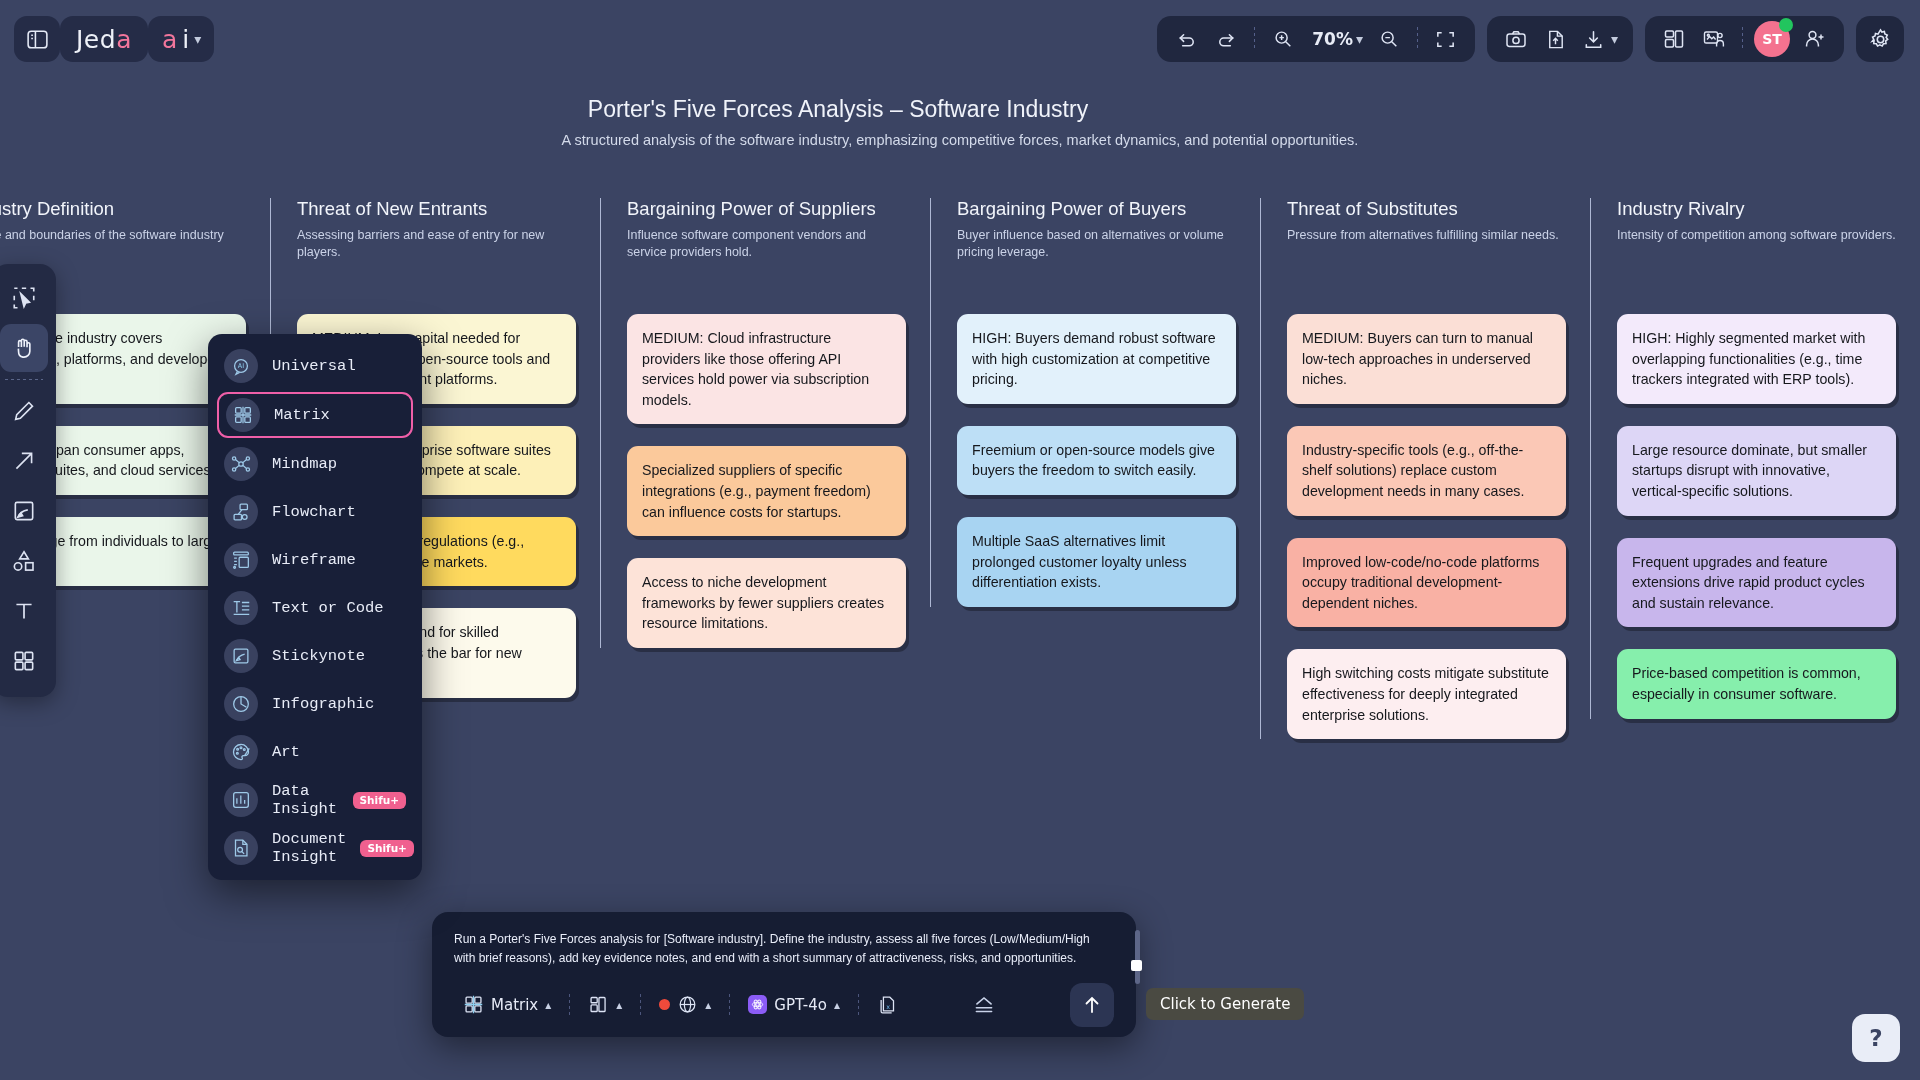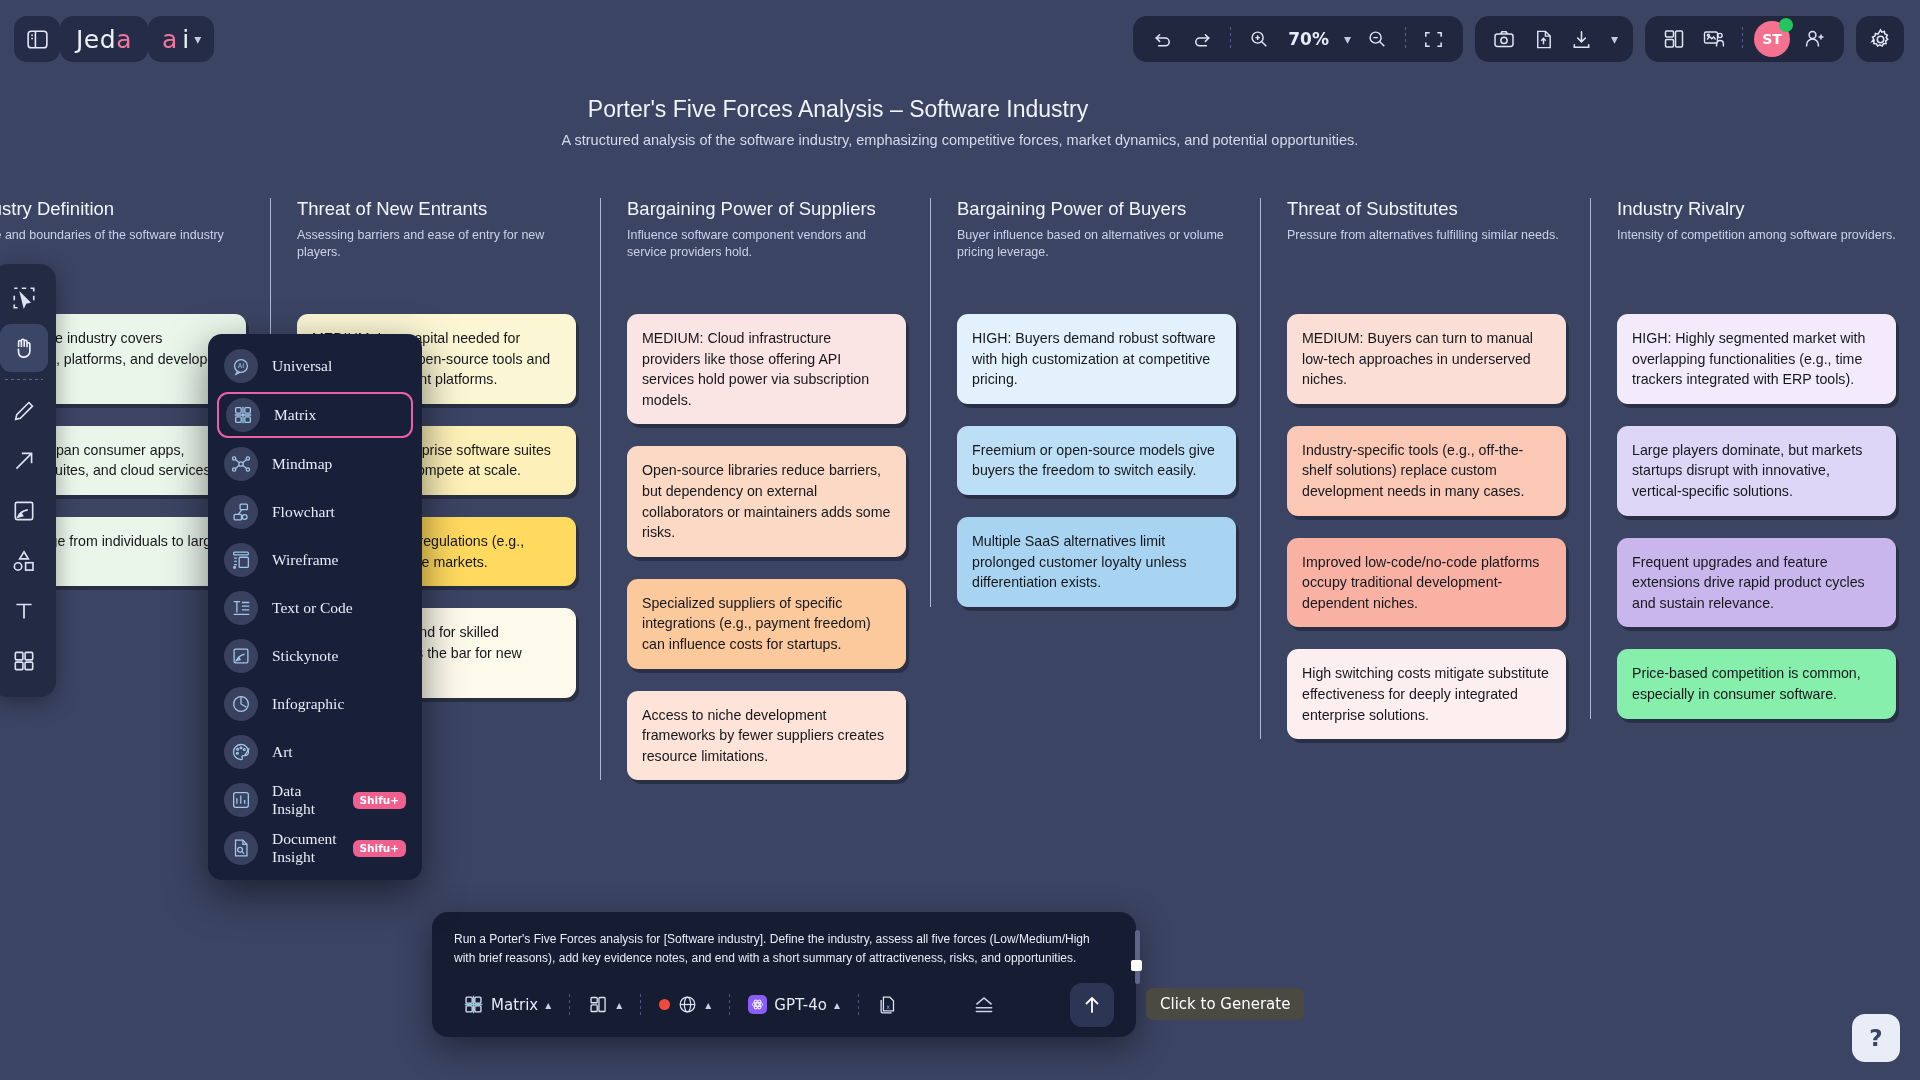--- a/index.html
+++ b/index.html
@@ -39,21 +39,21 @@
   .chev { font-size: 14px; color: #c3cbdd; }
 
   .tb-right { position: absolute; right: 16px; top: 16px; display: flex; align-items: center; gap: 12px; }
   .group {
     height: 46px; border-radius: 14px; background: #20273f;
     display: flex; align-items: center; padding: 0 10px; gap: 2px;
   }
   .gbtn {
     min-width: 38px; height: 38px; border-radius: 9px;
     display: flex; align-items: center; justify-content: center;
-    cursor: pointer; padding: 0 5px; gap: 12px;
+    cursor: pointer; padding: 0 5px;
   }
   .vsep { width: 1px; height: 24px; margin: 0 7px;
     background: repeating-linear-gradient(to bottom, #55608a 0 3px, transparent 3px 6px); }
   .zoomlbl { font-size: 17px; font-weight: bold; color: #e7ebf5; padding: 0 3px; font-family: "DejaVu Sans", sans-serif;}
   .avatar-wrap { position: relative; width: 36px; height: 36px; margin: 0 4px 0 2px; cursor: pointer; }
   .avatar {
     width: 36px; height: 36px; border-radius: 50%; background: #f4728f;
     display: flex; align-items: center; justify-content: center;
     color: #fff; font-size: 14px; font-weight: bold; font-family:"DejaVu Sans", sans-serif;
   }
@@ -117,21 +117,21 @@
   .mitem {
     display: flex; align-items: center; gap: 14px;
     height: 44px; padding: 0 7px; border-radius: 11px; cursor: pointer;
     margin-bottom: 4px; position: relative;
   }
   .mitem.sel { border: 2.2px solid #ef5fa8; height: 46px; }
   .mico {
     width: 34px; height: 34px; border-radius: 17px; background: #39415f;
     display: flex; align-items: center; justify-content: center; flex: 0 0 34px;
   }
-  .mlabel { font-size: 15.5px; color: #e8ecf7; font-family: Liberation Serif, serif; }
+  .mlabel { font-size: 15.5px; color: #e8ecf7; font-family: Liberation Mono, monospace; }
   .badge {
     margin-left: auto; background: #f0608f; color: #fff; font-size: 10.5px;
     font-weight: bold; padding: 2.5px 7px; border-radius: 6px;
     font-family: "DejaVu Sans", sans-serif;
   }
 
   
   .prompt {
     position: absolute; left: 432px; top: 912px; width: 704px;
     background: #161d33; border-radius: 16px; padding: 18px 22px 12px;
@@ -209,21 +209,20 @@
           <div class="card" style="background: rgb(253, 250, 236);">High talent demand for skilled developers raises the bar for new entrants.</div>
         </div>
       </div>
       <div class="col">
         <div class="col-head">
           <div class="col-title">Bargaining Power of Suppliers</div>
           <div class="col-desc">Influence software component vendors and service providers hold.</div>
         </div>
         <div class="cards">
           <div class="card" style="background: rgb(251, 228, 228);">MEDIUM: Cloud infrastructure providers like those offering API services hold power via subscription models.</div>
-          <div class="card" style="background: rgb(251, 217, 196);">Open-source libraries reduce barriers, but dependency on external collaborators or maintainers adds some risks.</div>
           <div class="card" style="background: rgb(251, 201, 155);">Specialized suppliers of specific integrations (e.g., payment freedom) can influence costs for startups.</div>
           <div class="card" style="background: rgb(253, 227, 216);">Access to niche development frameworks by fewer suppliers creates resource limitations.</div>
         </div>
       </div>
       <div class="col">
         <div class="col-head">
           <div class="col-title">Bargaining Power of Buyers</div>
           <div class="col-desc">Buyer influence based on alternatives or volume pricing leverage.</div>
         </div>
         <div class="cards">
@@ -244,21 +243,21 @@
           <div class="card" style="background: rgb(253, 238, 240);">High switching costs mitigate substitute effectiveness for deeply integrated enterprise solutions.</div>
         </div>
       </div>
       <div class="col">
         <div class="col-head">
           <div class="col-title">Industry Rivalry</div>
           <div class="col-desc">Intensity of competition among software providers.</div>
         </div>
         <div class="cards">
           <div class="card" style="background: rgb(243, 234, 251);">HIGH: Highly segmented market with overlapping functionalities (e.g., time trackers integrated with ERP tools).</div>
-          <div class="card" style="background: rgb(221, 214, 246);">Large players dominate, but markets startups disrupt with innovative, vertical-specific solutions.</div>
+          <div class="card" style="background: rgb(221, 214, 246);">Large resource dominate, but smaller startups disrupt with innovative, vertical-specific solutions.</div>
           <div class="card" style="background: rgb(200, 182, 236);">Frequent upgrades and feature extensions drive rapid product cycles and sustain relevance.</div>
           <div class="card" style="background: #86efac;">Price-based competition is common, especially in consumer software.</div>
         </div>
       </div>
     </div>
 </div>
 
 <div class="rail">
   <div class="tool">
     <svg width="26" height="26" viewBox="0 0 24 24" fill="none" stroke="#dde3f2" stroke-width="1.5">

